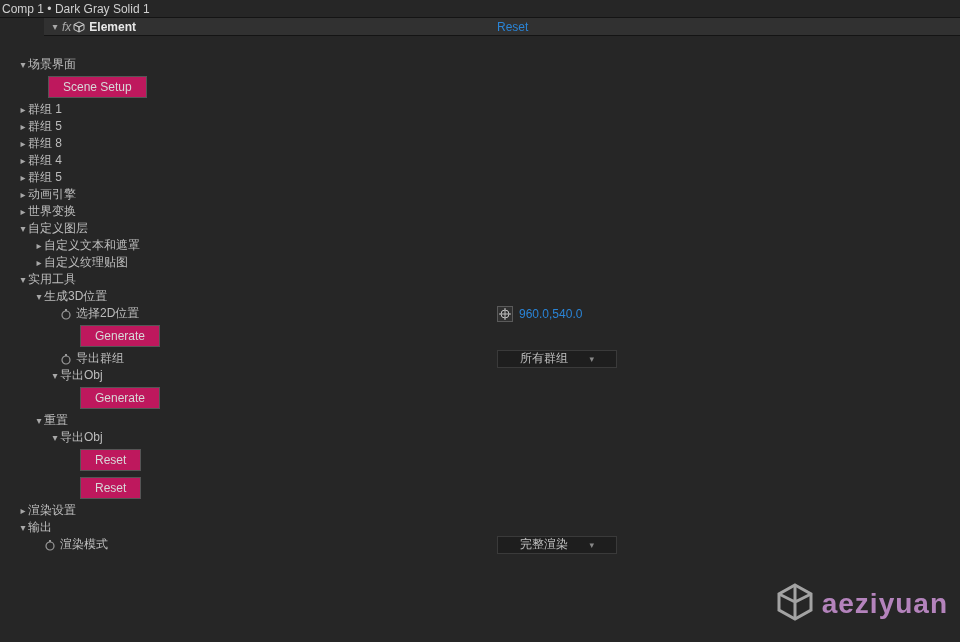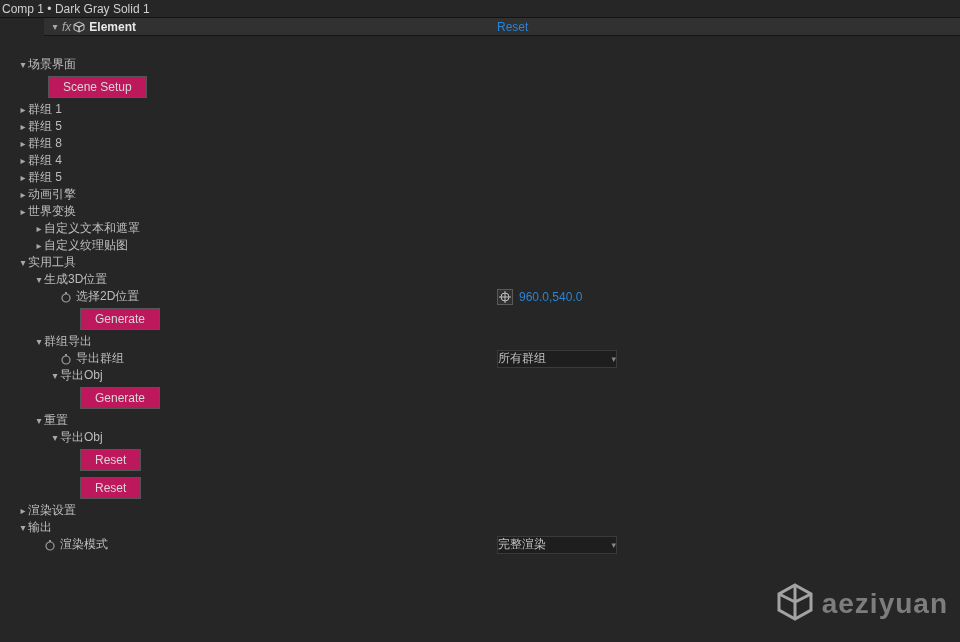--- a/index.html
+++ b/index.html
@@ -20,27 +20,27 @@
   .chev.open::before { content: "▾"; }
   .chev.closed::before { content: "▸"; }
   .stop { display:inline-block; width:12px; height:12px; margin-right:4px; }
   .stop svg { display:block; }
   .value-col { position:absolute; left: 497px; display:flex; align-items:center; gap:6px; }
   .linkval { color:#2a84d6; cursor:pointer; }
   .pick-btn { width:16px; height:16px; border:1px solid #5a5a5a; display:flex; align-items:center; justify-content:center; background:#303030; cursor:pointer; }
   .pick-btn svg { display:block; }
   .chk { width:14px; height:14px; background:#3a3a3a; border:1px solid #5a5a5a; display:flex; align-items:center; justify-content:center; cursor:pointer; color:#d0d0d0; font-size:10px; }
   .chk.checked::after { content:"✓"; }
-  .dd { height:18px; min-width:120px; background:#1e1e1e; border:1px solid #3a3a3a; color:#c0c0c0; display:flex; align-items:center; justify-content:space-between; padding:0 0; cursor:pointer; font-size:12px; }
+  .dd { height:18px; min-width:120px; background:#1e1e1e; border:1px solid #3a3a3a; color:#c0c0c0; display:flex; align-items:center; justify-content:space-between; padding:0 22px; cursor:pointer; font-size:12px; }
   .dd .dd-ar { font-size:9px; color:#888; }
 
   .btn { height:22px; padding:0 14px; background:#be185d; border:1px solid #555; color:#d8d8d8; font-size:12px; display:inline-flex; align-items:center; cursor:pointer; }
   .btn-row { height:28px; }
 
-  .watermark { position:absolute; right:12px; bottom:12px; opacity:0.7; color:#a3a3a3; text-align:right; pointer-events:none; }
+  .watermark { position:absolute; right:12px; bottom:12px; opacity:0.7; color:#f0abfc; text-align:right; pointer-events:none; }
   .watermark .big { font-size:28px; font-weight:600; letter-spacing:1px; }
   .watermark .sm { font-size:22px; text-align:right; }
   .wm-logo { display:inline-block; vertical-align:middle; margin-right:6px; }
 
   
   .pad { display:inline-block; }
 </style>
 </head>
 <body>
 
@@ -102,20 +102,25 @@
         <span class="chev closed"></span>
         <span class="label">动画引擎</span>
       </div>
     <div class="row">
         <span class="pad" style="width:18px"></span>
         <span class="chev closed"></span>
         <span class="label">世界变换</span>
       </div>
 
     <div class="row">
+        <span class="pad" style="width:18px"></span>
+        <span class="chev open"></span>
+        <span class="label">自定义图层</span>
+      </div>
+    <div class="row">
         <span class="pad" style="width:34px"></span>
         <span class="chev closed"></span>
         <span class="label">自定义文本和遮罩</span>
       </div>
     <div class="row">
         <span class="pad" style="width:34px"></span>
         <span class="chev closed"></span>
         <span class="label">自定义纹理贴图</span>
       </div>
 
@@ -151,25 +156,20 @@
         <span class="linkval">960.0,540.0</span>
       </div>
     </div>
 
 
     <div class="row btn-row">
         <span class="pad" style="width:80px"></span>
         <button class="btn">Generate</button>
       </div>
 
-    <div class="row">
-        <span class="pad" style="width:34px"></span>
-        <span class="chev open"></span>
-        <span class="label">群组导出</span>
-      </div>
 
     <div class="row">
       <span class="pad" style="width:60px"></span>
       <span class="stop">
           <svg width="12" height="12" viewBox="0 0 12 12">
             <circle cx="6" cy="7" r="4" fill="none" stroke="#9a9a9a" stroke-width="1.2"></circle>
             <rect x="5" y="1" width="2" height="2" fill="#9a9a9a"></rect>
           </svg>
         </span>
       <span class="label">导出群组</span>

